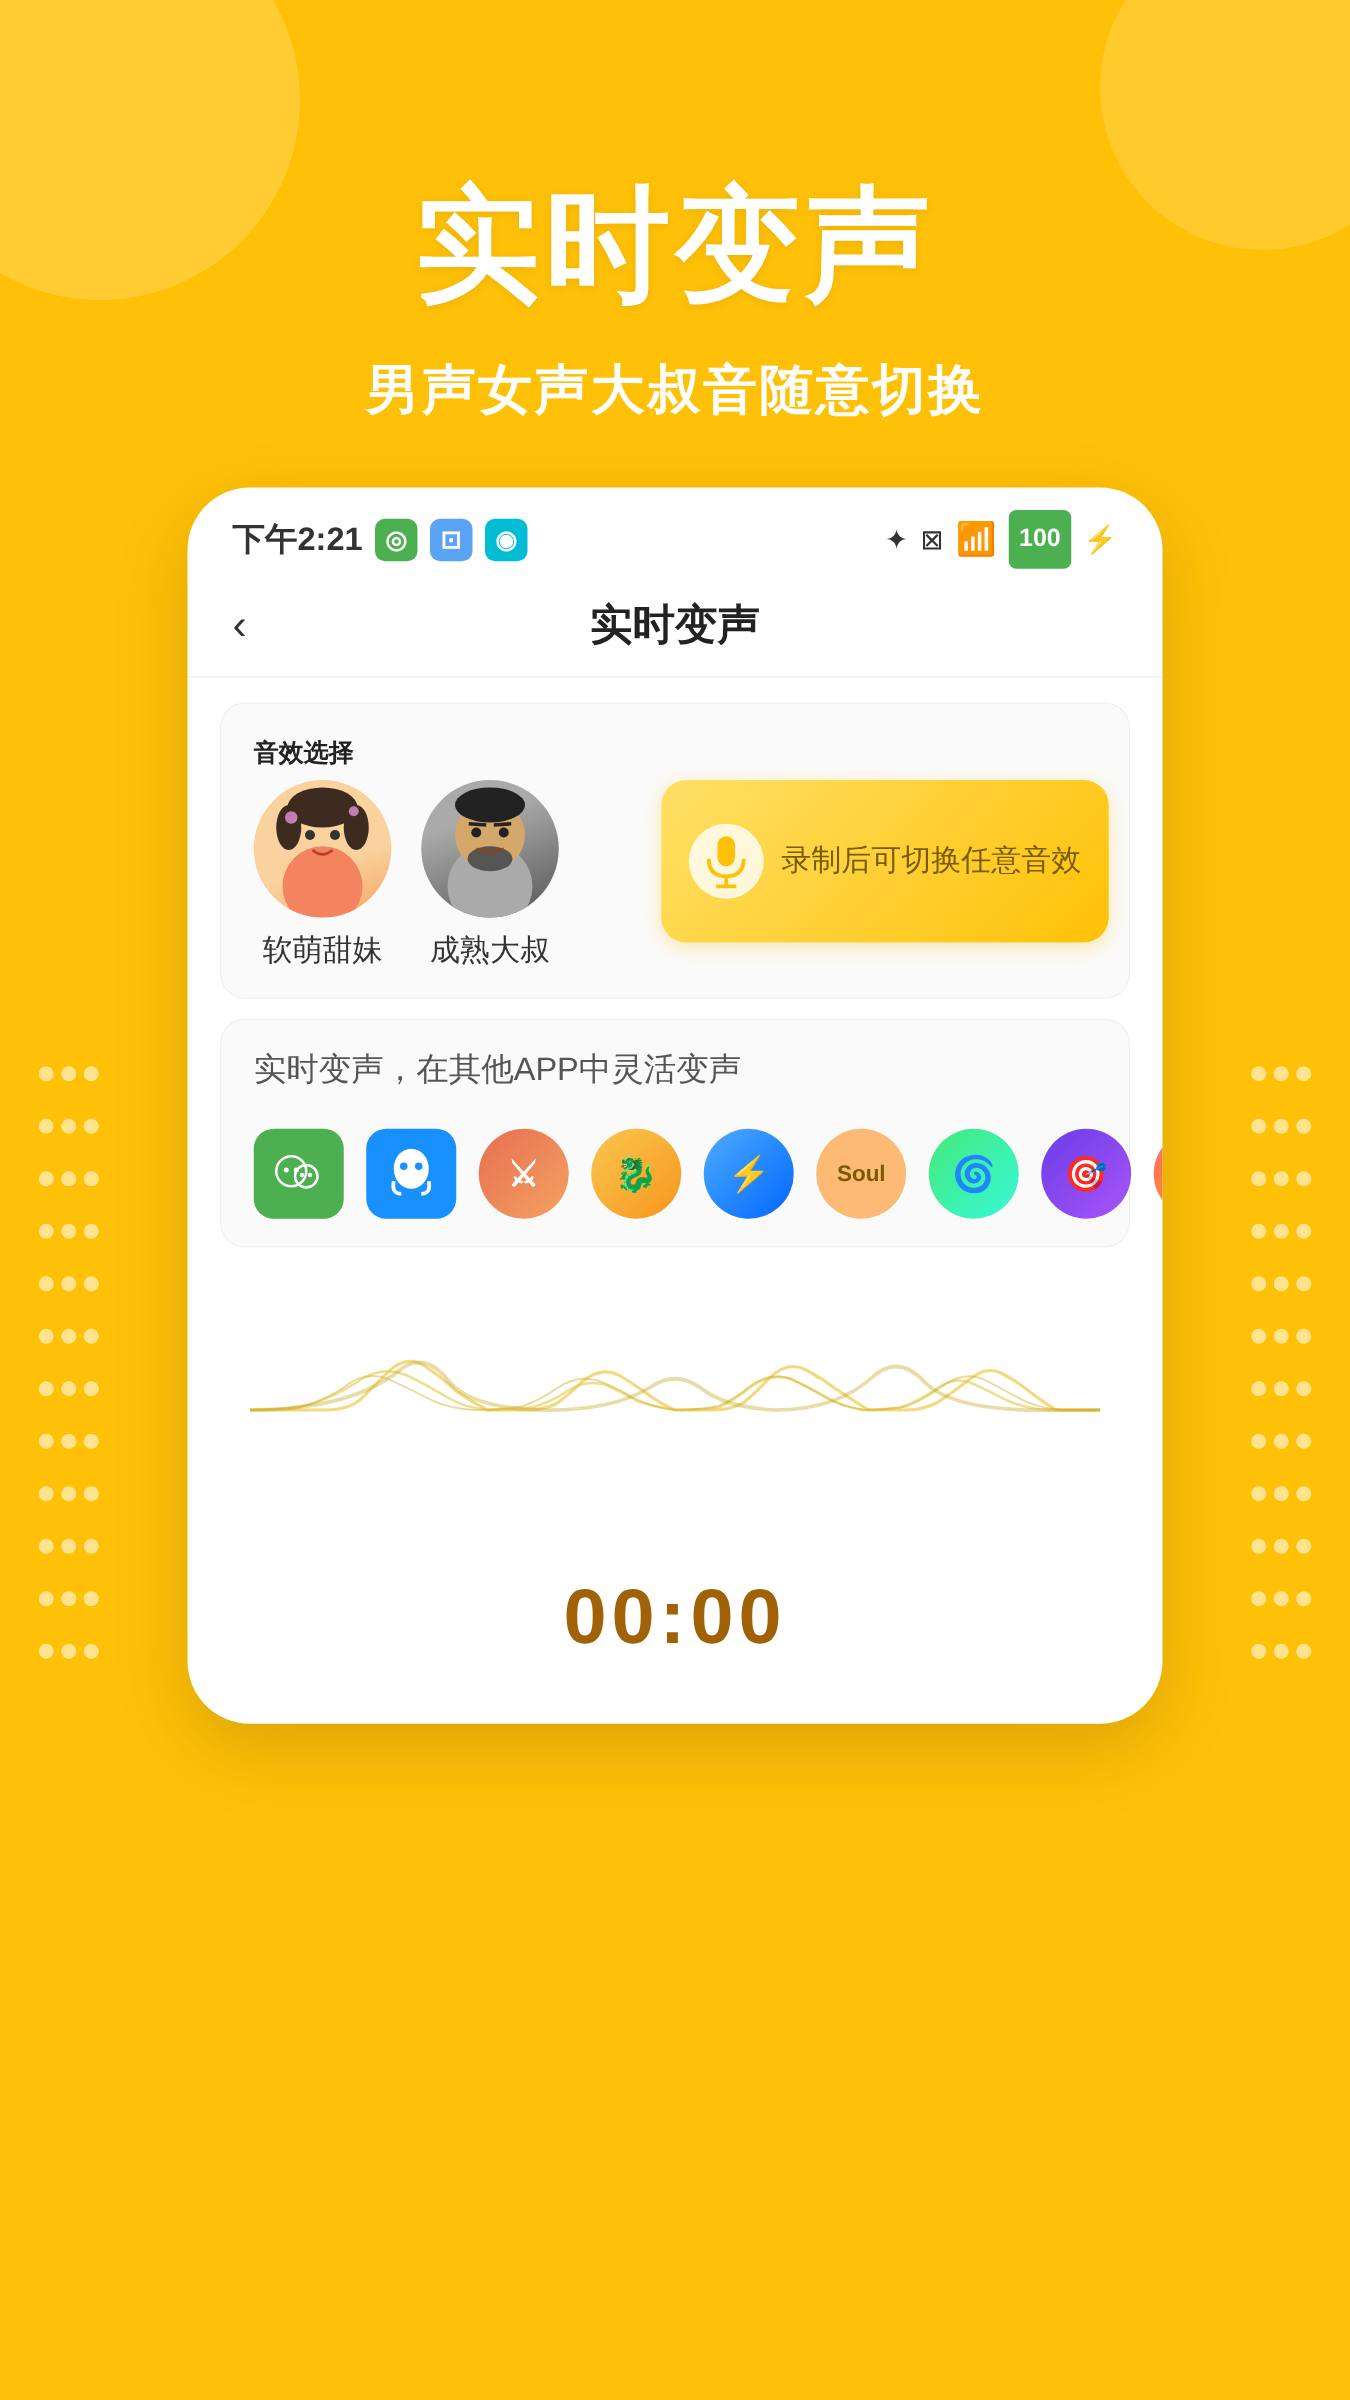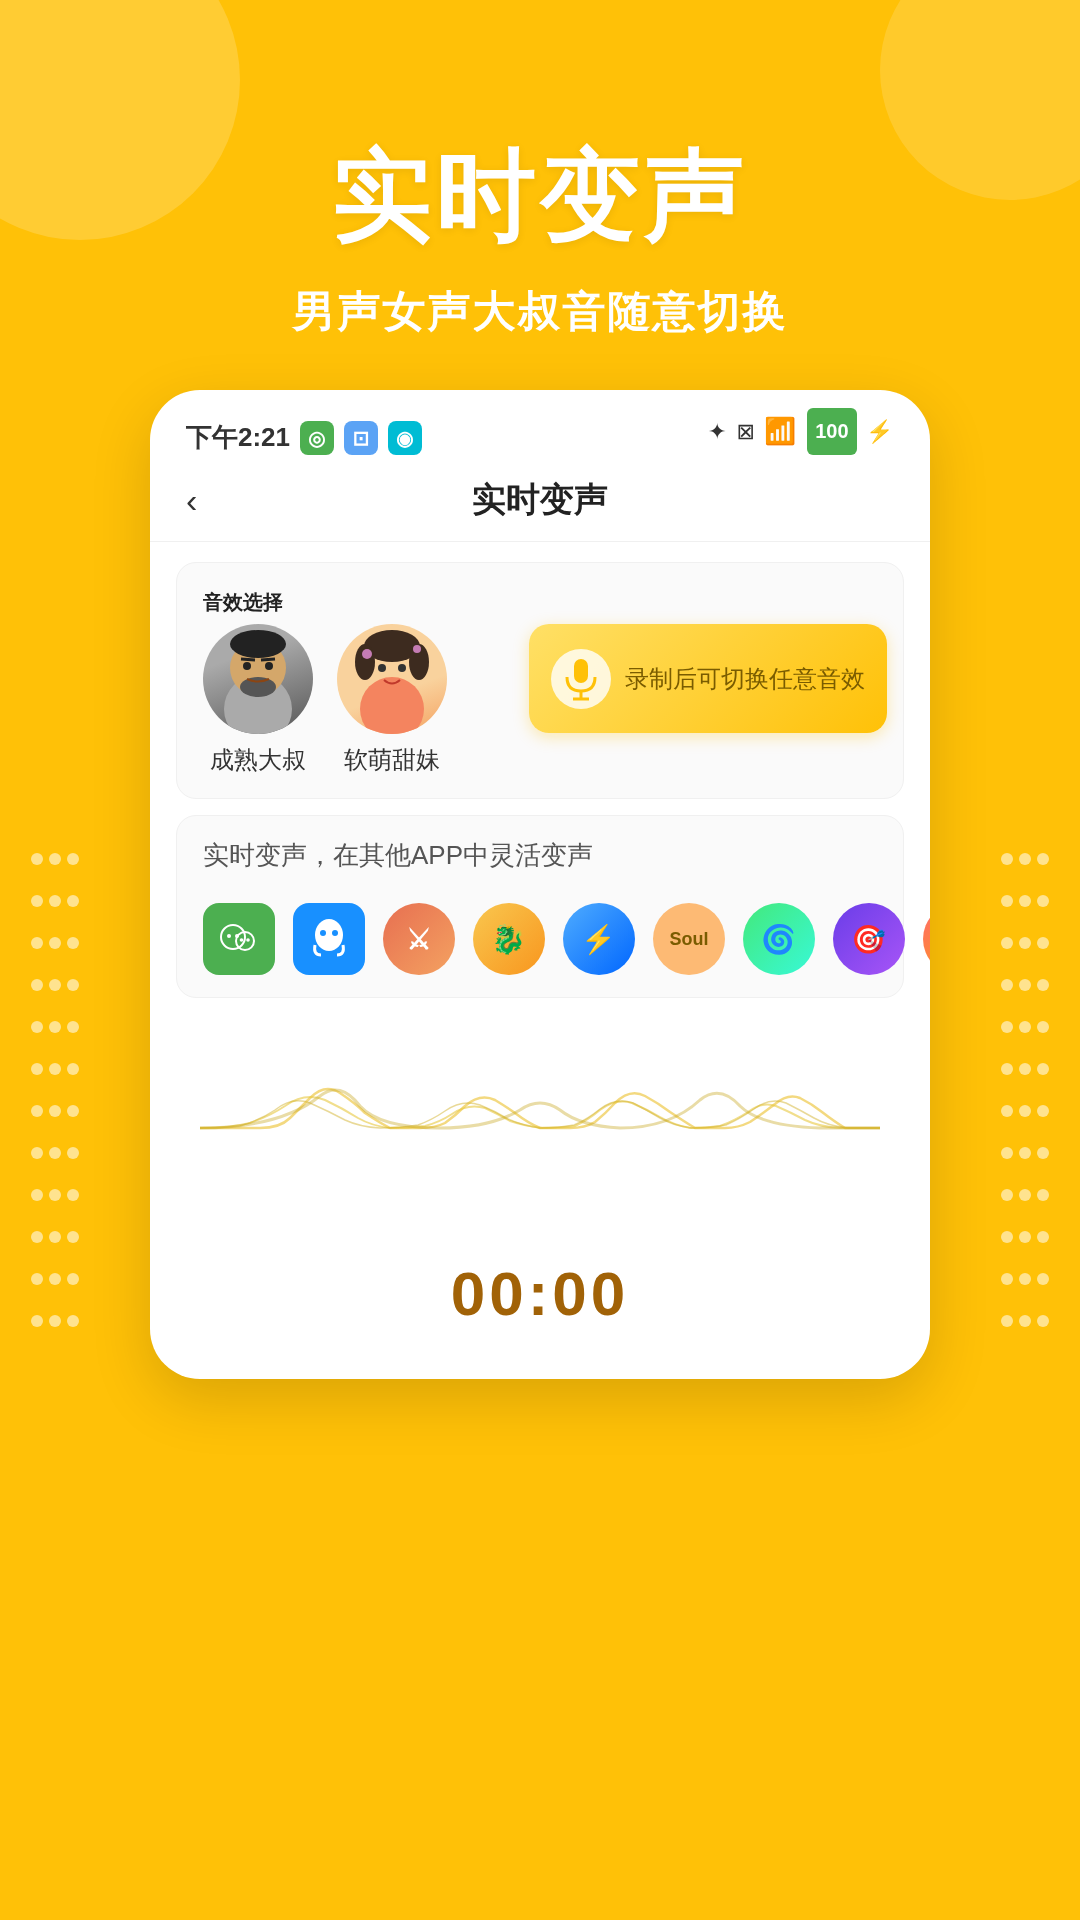--- a/index.html
+++ b/index.html
@@ -83,21 +83,21 @@
       border-radius: 50px;
       box-shadow: 0 20px 60px rgba(0,0,0,0.15);
       overflow: hidden;
       padding-bottom: 40px;
     }
 
     
     .status-bar {
       display: flex;
       justify-content: space-between;
-      align-items: flex-end;
+      align-items: center;
       padding: 18px 36px 10px;
       font-size: 26px;
       color: #333;
     }
     .status-left {
       display: flex;
       align-items: center;
       gap: 10px;
       font-weight: 600;
     }
@@ -181,21 +181,21 @@
       color: #333;
       text-align: center;
       white-space: nowrap;
     }
 
     
     .recording-hint {
       position: absolute;
       right: -10px;
       top: 0;
-      height: 109px;
+      height: 130px;
       background: linear-gradient(135deg, #ffe066, #ffc107);
       border-radius: 20px;
       display: flex;
       align-items: center;
       padding: 0 22px;
       gap: 14px;
       min-width: 280px;
       box-shadow: 0 4px 16px rgba(255,193,7,0.3);
     }
     .mic-icon-circle {
@@ -415,61 +415,61 @@
   <div class="nav-bar">
     <span class="nav-back">‹</span>
     <span class="nav-title">实时变声</span>
   </div>
 
   <div class="section-card">
     <div class="section-title">音效选择</div>
     <div class="voice-options">
 
       <div class="voice-item">
-        <div class="face-uncle">
-          <svg viewBox="0 0 110 110" width="110" height="110" xmlns="http://www.w3.org/2000/svg">
-            <circle cx="55" cy="85" r="34" fill="#aaa"></circle>
-            <circle cx="55" cy="44" r="28" fill="#d4a76a"></circle>
-
-            <ellipse cx="55" cy="20" rx="28" ry="14" fill="#222"></ellipse>
-
-            <ellipse cx="55" cy="63" rx="18" ry="10" fill="#555"></ellipse>
-
-            <circle cx="44" cy="42" r="4" fill="#222"></circle>
-            <circle cx="66" cy="42" r="4" fill="#222"></circle>
-
-            <line x1="38" y1="35" x2="52" y2="36" stroke="#222" stroke-width="3"></line>
-            <line x1="58" y1="36" x2="72" y2="35" stroke="#222" stroke-width="3"></line>
-
-            <path d="M44 55 Q55 60 66 55" stroke="#8B4513" stroke-width="2" fill="none"></path>
-          </svg>
-        </div>
-        <span class="voice-label">成熟大叔</span>
-      </div>
-
-      <div class="voice-item">
         <div class="face-girl">
           <svg viewBox="0 0 110 110" width="110" height="110" xmlns="http://www.w3.org/2000/svg">
             <circle cx="55" cy="45" r="28" fill="#f9d29d"></circle>
             <circle cx="55" cy="85" r="32" fill="#f4845f"></circle>
 
             <ellipse cx="55" cy="22" rx="28" ry="16" fill="#3d2b1f"></ellipse>
             <ellipse cx="28" cy="38" rx="10" ry="18" fill="#3d2b1f"></ellipse>
             <ellipse cx="82" cy="38" rx="10" ry="18" fill="#3d2b1f"></ellipse>
 
             <circle cx="45" cy="44" r="4" fill="#333"></circle>
             <circle cx="65" cy="44" r="4" fill="#333"></circle>
 
             <path d="M47 56 Q55 63 63 56" stroke="#c0392b" stroke-width="2" fill="none"></path>
 
             <circle cx="30" cy="30" r="5" fill="#ff9ff3" opacity="0.7"></circle>
             <circle cx="80" cy="25" r="4" fill="#ff9ff3" opacity="0.7"></circle>
           </svg>
         </div>
         <span class="voice-label">软萌甜妹</span>
+      </div>
+
+      <div class="voice-item">
+        <div class="face-uncle">
+          <svg viewBox="0 0 110 110" width="110" height="110" xmlns="http://www.w3.org/2000/svg">
+            <circle cx="55" cy="85" r="34" fill="#aaa"></circle>
+            <circle cx="55" cy="44" r="28" fill="#d4a76a"></circle>
+
+            <ellipse cx="55" cy="20" rx="28" ry="14" fill="#222"></ellipse>
+
+            <ellipse cx="55" cy="63" rx="18" ry="10" fill="#555"></ellipse>
+
+            <circle cx="44" cy="42" r="4" fill="#222"></circle>
+            <circle cx="66" cy="42" r="4" fill="#222"></circle>
+
+            <line x1="38" y1="35" x2="52" y2="36" stroke="#222" stroke-width="3"></line>
+            <line x1="58" y1="36" x2="72" y2="35" stroke="#222" stroke-width="3"></line>
+
+            <path d="M44 55 Q55 60 66 55" stroke="#8B4513" stroke-width="2" fill="none"></path>
+          </svg>
+        </div>
+        <span class="voice-label">成熟大叔</span>
       </div>
 
 
       <div class="recording-hint">
         <div class="mic-icon-circle">
           <svg width="36" height="44" viewBox="0 0 36 44" xmlns="http://www.w3.org/2000/svg">
             <rect x="11" y="2" width="14" height="24" rx="7" fill="#FFC107"></rect>
             <path d="M4 20 Q4 34 18 34 Q32 34 32 20" stroke="#FFC107" stroke-width="3" fill="none"></path>
             <line x1="18" y1="34" x2="18" y2="42" stroke="#FFC107" stroke-width="3"></line>
             <line x1="10" y1="42" x2="26" y2="42" stroke="#FFC107" stroke-width="3"></line>

